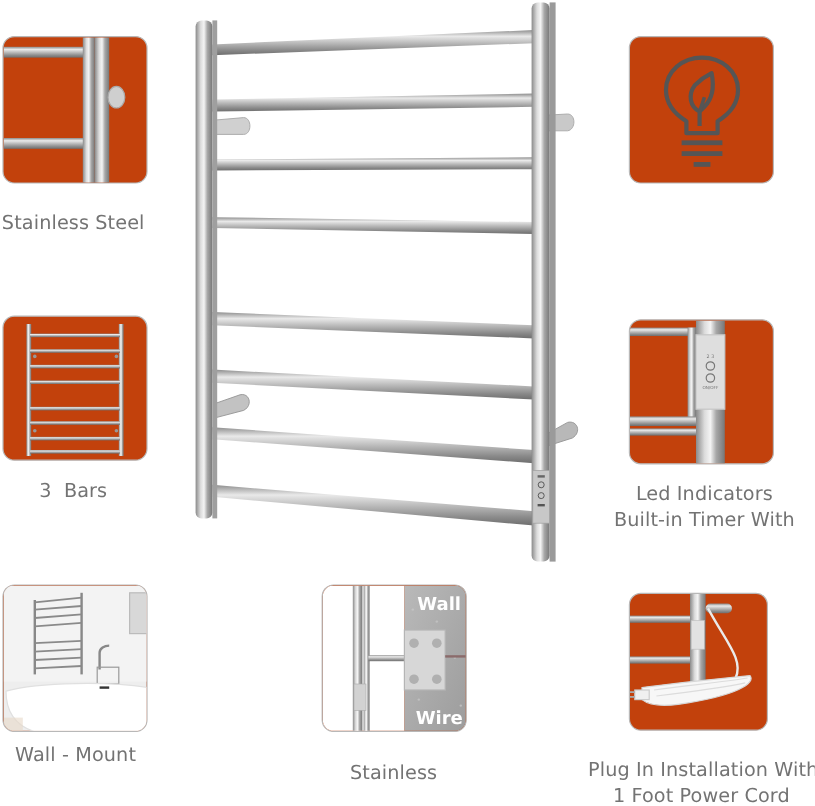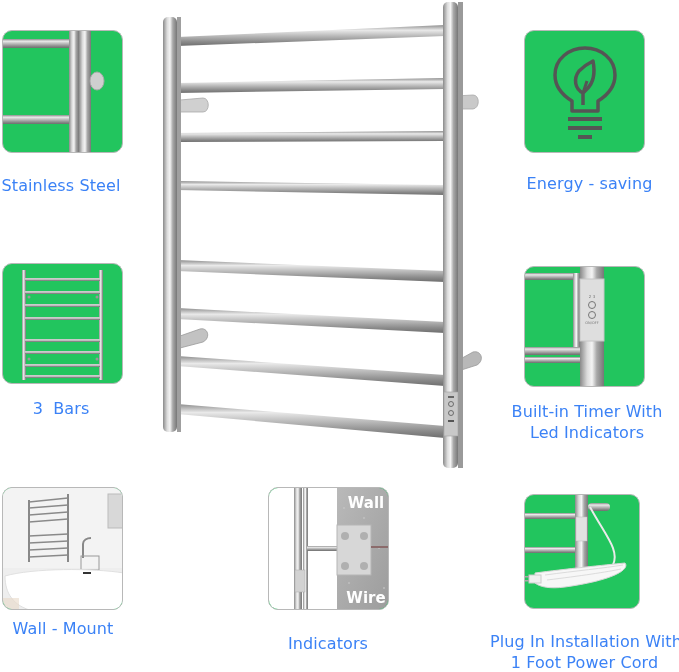--- a/index.html
+++ b/index.html
@@ -1,26 +1,26 @@
 <!DOCTYPE html>
 <html><head>
   <meta charset="utf-8">
   <style>
     html, body { margin: 0; padding: 0; }
     body {
       width: 679px; height: 672px; background: #ffffff; position: relative; overflow: hidden;
       font-family: "DejaVu Sans", "Liberation Sans", sans-serif; color: #1a1a1a;
     }
     .tile {
-      position: absolute; border: 1.5px solid #b8b8b8; border-radius: 10px; background: #22c55e; overflow: hidden;
+      position: absolute; border: 1.5px solid #b8b8b8; border-radius: 10px; background: #c2410c; overflow: hidden;
       box-sizing: border-box;
     }
     .caption {
       position: absolute; font-size: 16px; line-height: 21px; text-align: center; white-space: nowrap;
-      letter-spacing: 0.1px; color: #3b82f6;
+      letter-spacing: 0.1px; color: #737373;
     }
     .hero { position: absolute; left: 155px; top: 0; width: 330px; height: 475px; }
     svg { display: block; }
   </style>
 </head>
 <body>
 
 <svg width="0" height="0" style="position:absolute">
   <defs>
     <linearGradient id="barH" x1="0" y1="0" x2="0" y2="1">
@@ -59,21 +59,20 @@
   <svg width="121" height="123">
     <path d="M47 80 L47 70 C34 62 30 52 30 44 C30 28 44 17 60 17 C76 17 90 28 90 44 C90 52 86 62 73 70 L73 80 Z" fill="none" stroke="#555" stroke-width="3.5" stroke-linejoin="round"></path>
     <path d="M58 74 L58 62 M58 62 C50 58 48 48 54 40 C60 34 68 30 68 30 C70 40 70 50 62 58 Z" fill="none" stroke="#555" stroke-width="3.5" stroke-linejoin="round"></path>
     <path d="M58 62 L62 50" stroke="#555" stroke-width="3"></path>
     <rect x="43" y="86" width="34" height="4" fill="#555"></rect>
     <rect x="43" y="95" width="34" height="4" fill="#555"></rect>
     <rect x="53" y="104" width="14" height="4" fill="#555"></rect>
   </svg>
 </div>
 <div class="caption" style="left:500px; top:173px; width:179px;">
-  <div>Energy - saving</div>
 </div>
 
 <div class="tile" style="left:2px; top:263px; width:121px; height:121px;">
   <svg width="121" height="121">
     <rect x="19" y="6" width="4" height="110" fill="url(#barV)"></rect>
     <rect x="96" y="6" width="4" height="110" fill="url(#barV)"></rect>
     <g fill="url(#barH)">
       <rect x="22" y="14" width="75" height="3"></rect>
       <rect x="22" y="27" width="75" height="3"></rect>
       <rect x="22" y="40" width="75" height="3"></rect>
@@ -99,22 +98,22 @@
     <rect x="0" y="90" width="55" height="6" fill="url(#barH)"></rect>
     <rect x="55" y="0" width="24" height="121" fill="url(#barV)"></rect>
     <rect x="55" y="12" width="24" height="62" fill="#dedede" stroke="#c6c6c6"></rect>
     <circle cx="67" cy="38" r="3.5" fill="none" stroke="#777" stroke-width="1"></circle>
     <circle cx="67" cy="48" r="3.5" fill="none" stroke="#777" stroke-width="1"></circle>
     <text x="67" y="31" font-size="4" text-anchor="middle" fill="#777" font-family="DejaVu Sans, sans-serif">2 3</text>
     <text x="67" y="57" font-size="3.5" text-anchor="middle" fill="#777" font-family="DejaVu Sans, sans-serif">ON/OFF</text>
   </svg>
 </div>
 <div class="caption" style="left:495px; top:401px; width:184px;">
+  <div>Led Indicators</div>
   <div>Built-in Timer With</div>
-  <div>Led Indicators</div>
 </div>
 
 <div class="tile" style="left:2px; top:487px; width:121px; height:123px;">
   <svg width="121" height="123">
     <rect width="121" height="123" fill="#eeeeee"></rect>
     <rect x="0" y="0" width="121" height="80" fill="#f3f3f3"></rect>
     <rect x="105" y="6" width="16" height="34" fill="#d8d8d8" stroke="#bbb"></rect>
     <rect x="25" y="12" width="2" height="62" fill="#888"></rect>
     <rect x="64" y="6" width="2" height="68" fill="#888"></rect>
     <g stroke="#8a8a8a" stroke-width="1.5">
@@ -155,21 +154,21 @@
     <rect x="68" y="37" width="34" height="50" fill="#d7d7d7" stroke="#b5b5b5"></rect>
     <circle cx="76" cy="48" r="4" fill="#b0b0b0"></circle>
       <circle cx="95" cy="48" r="4" fill="#b0b0b0"></circle>
     <circle cx="76" cy="78" r="4" fill="#b0b0b0"></circle>
       <circle cx="95" cy="78" r="4" fill="#b0b0b0"></circle>
     <rect x="102" y="58" width="19" height="2" fill="#8b6b6b"></rect>
     <text x="97" y="20" font-size="15" font-weight="bold" text-anchor="middle" fill="#ffffff" font-family="DejaVu Sans, sans-serif">Wall</text>
     <text x="97" y="115" font-size="15" font-weight="bold" text-anchor="middle" fill="#ffffff" font-family="DejaVu Sans, sans-serif">Wire</text>
   </svg>
 </div>
-<div class="caption" style="left:265px; top:633px; width:126px;">Indicators</div>
+<div class="caption" style="left:265px; top:633px; width:126px;">Stainless</div>
 
 <div class="tile" style="left:524px; top:494px; width:116px; height:115px;">
   <svg width="116" height="115">
     <rect x="0" y="18" width="50" height="6" fill="url(#barH)"></rect>
     <rect x="0" y="52" width="50" height="6" fill="url(#barH)"></rect>
     <rect x="50" y="0" width="13" height="80" fill="url(#barV)"></rect>
     <rect x="63" y="8" width="22" height="8" rx="4" fill="url(#barH)"></rect>
     <rect x="51" y="22" width="11" height="24" fill="#e2e2e2" stroke="#bbb" stroke-width="0.5"></rect>
     <path d="M65 12 C80 40 95 55 88 70" fill="none" stroke="#eaeaea" stroke-width="2"></path>
     <path d="M10 78 C40 74 80 70 100 68 C105 74 90 85 40 92 C25 94 15 92 10 88 Z" fill="#f7f7f7" stroke="#d6d6d6"></path>

